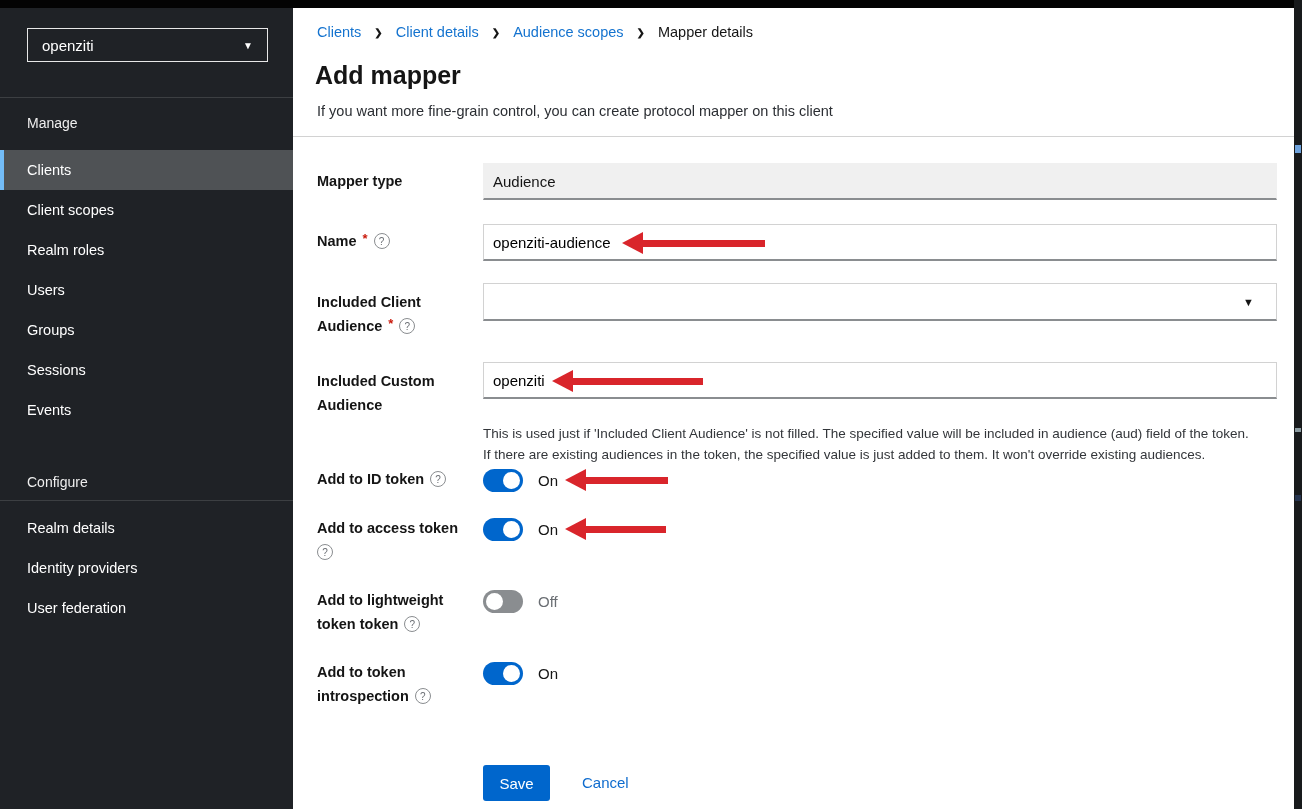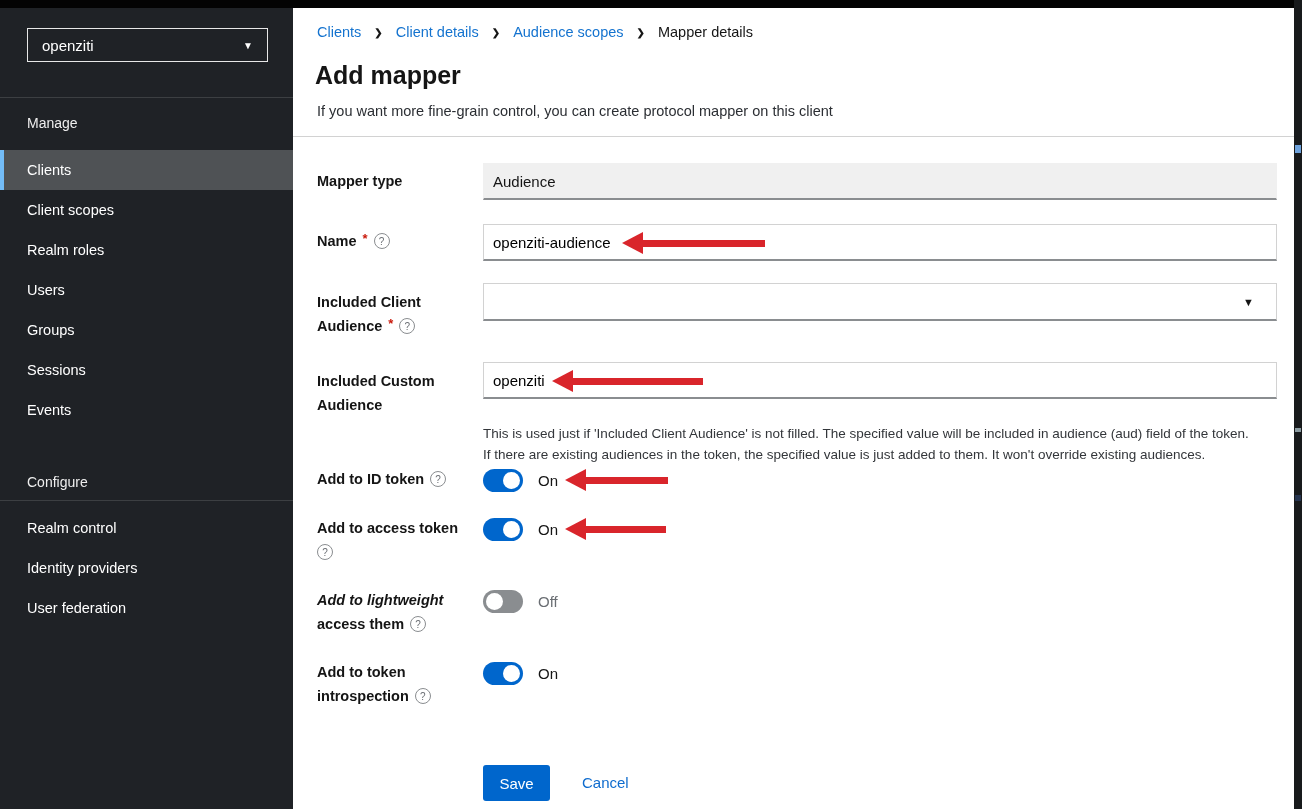--- a/index.html
+++ b/index.html
@@ -148,21 +148,21 @@
     <li class="nav-item">Realm roles</li>
     <li class="nav-item">Users</li>
     <li class="nav-item">Groups</li>
     <li class="nav-item">Sessions</li>
     <li class="nav-item">Events</li>
   </ul>
 
   <div class="nav-section-title" style="top:466px;">Configure</div>
   <div class="side-divider" style="top:492px;"></div>
   <ul class="nav-list" style="top:500px;">
-    <li class="nav-item">Realm control</li>
+    <li class="nav-item">Realm details</li>
     <li class="nav-item">Identity providers</li>
     <li class="nav-item">User federation</li>
   </ul>
 </nav>
 
 <header class="main-header">
   <div class="breadcrumb">
     <a class="crumb-link">Clients</a>
     <span class="crumb-sep">❯</span>
     <a class="crumb-link">Client details</a>
@@ -250,25 +250,25 @@
   </label>
   <div class="toggle on" style="top:381px;">
     <span class="knob"></span>
   </div>
   <span class="toggle-state" style="top:384px;">On</span>
   <div class="arrow" style="left:272px; top:381px; width:101px;">
     <span class="head"></span>
       <span class="shaft"></span>
   </div>
 
-  <label class="f-label" style="top:455px;font-style:italic;">
+  <label class="f-label" style="top:455px;">
     <span>Add to lightweight</span>
   </label>
   <label class="f-label" style="top:479px;">
-    <span>access them</span>
+    <span>token token</span>
     <span class="help-icon">?</span>
   </label>
   <div class="toggle off" style="top:453px;">
     <span class="knob"></span>
   </div>
   <span class="toggle-state off" style="top:456px;">Off</span>
 
   <label class="f-label" style="top:527px;">
     <span>Add to token</span>
   </label>

